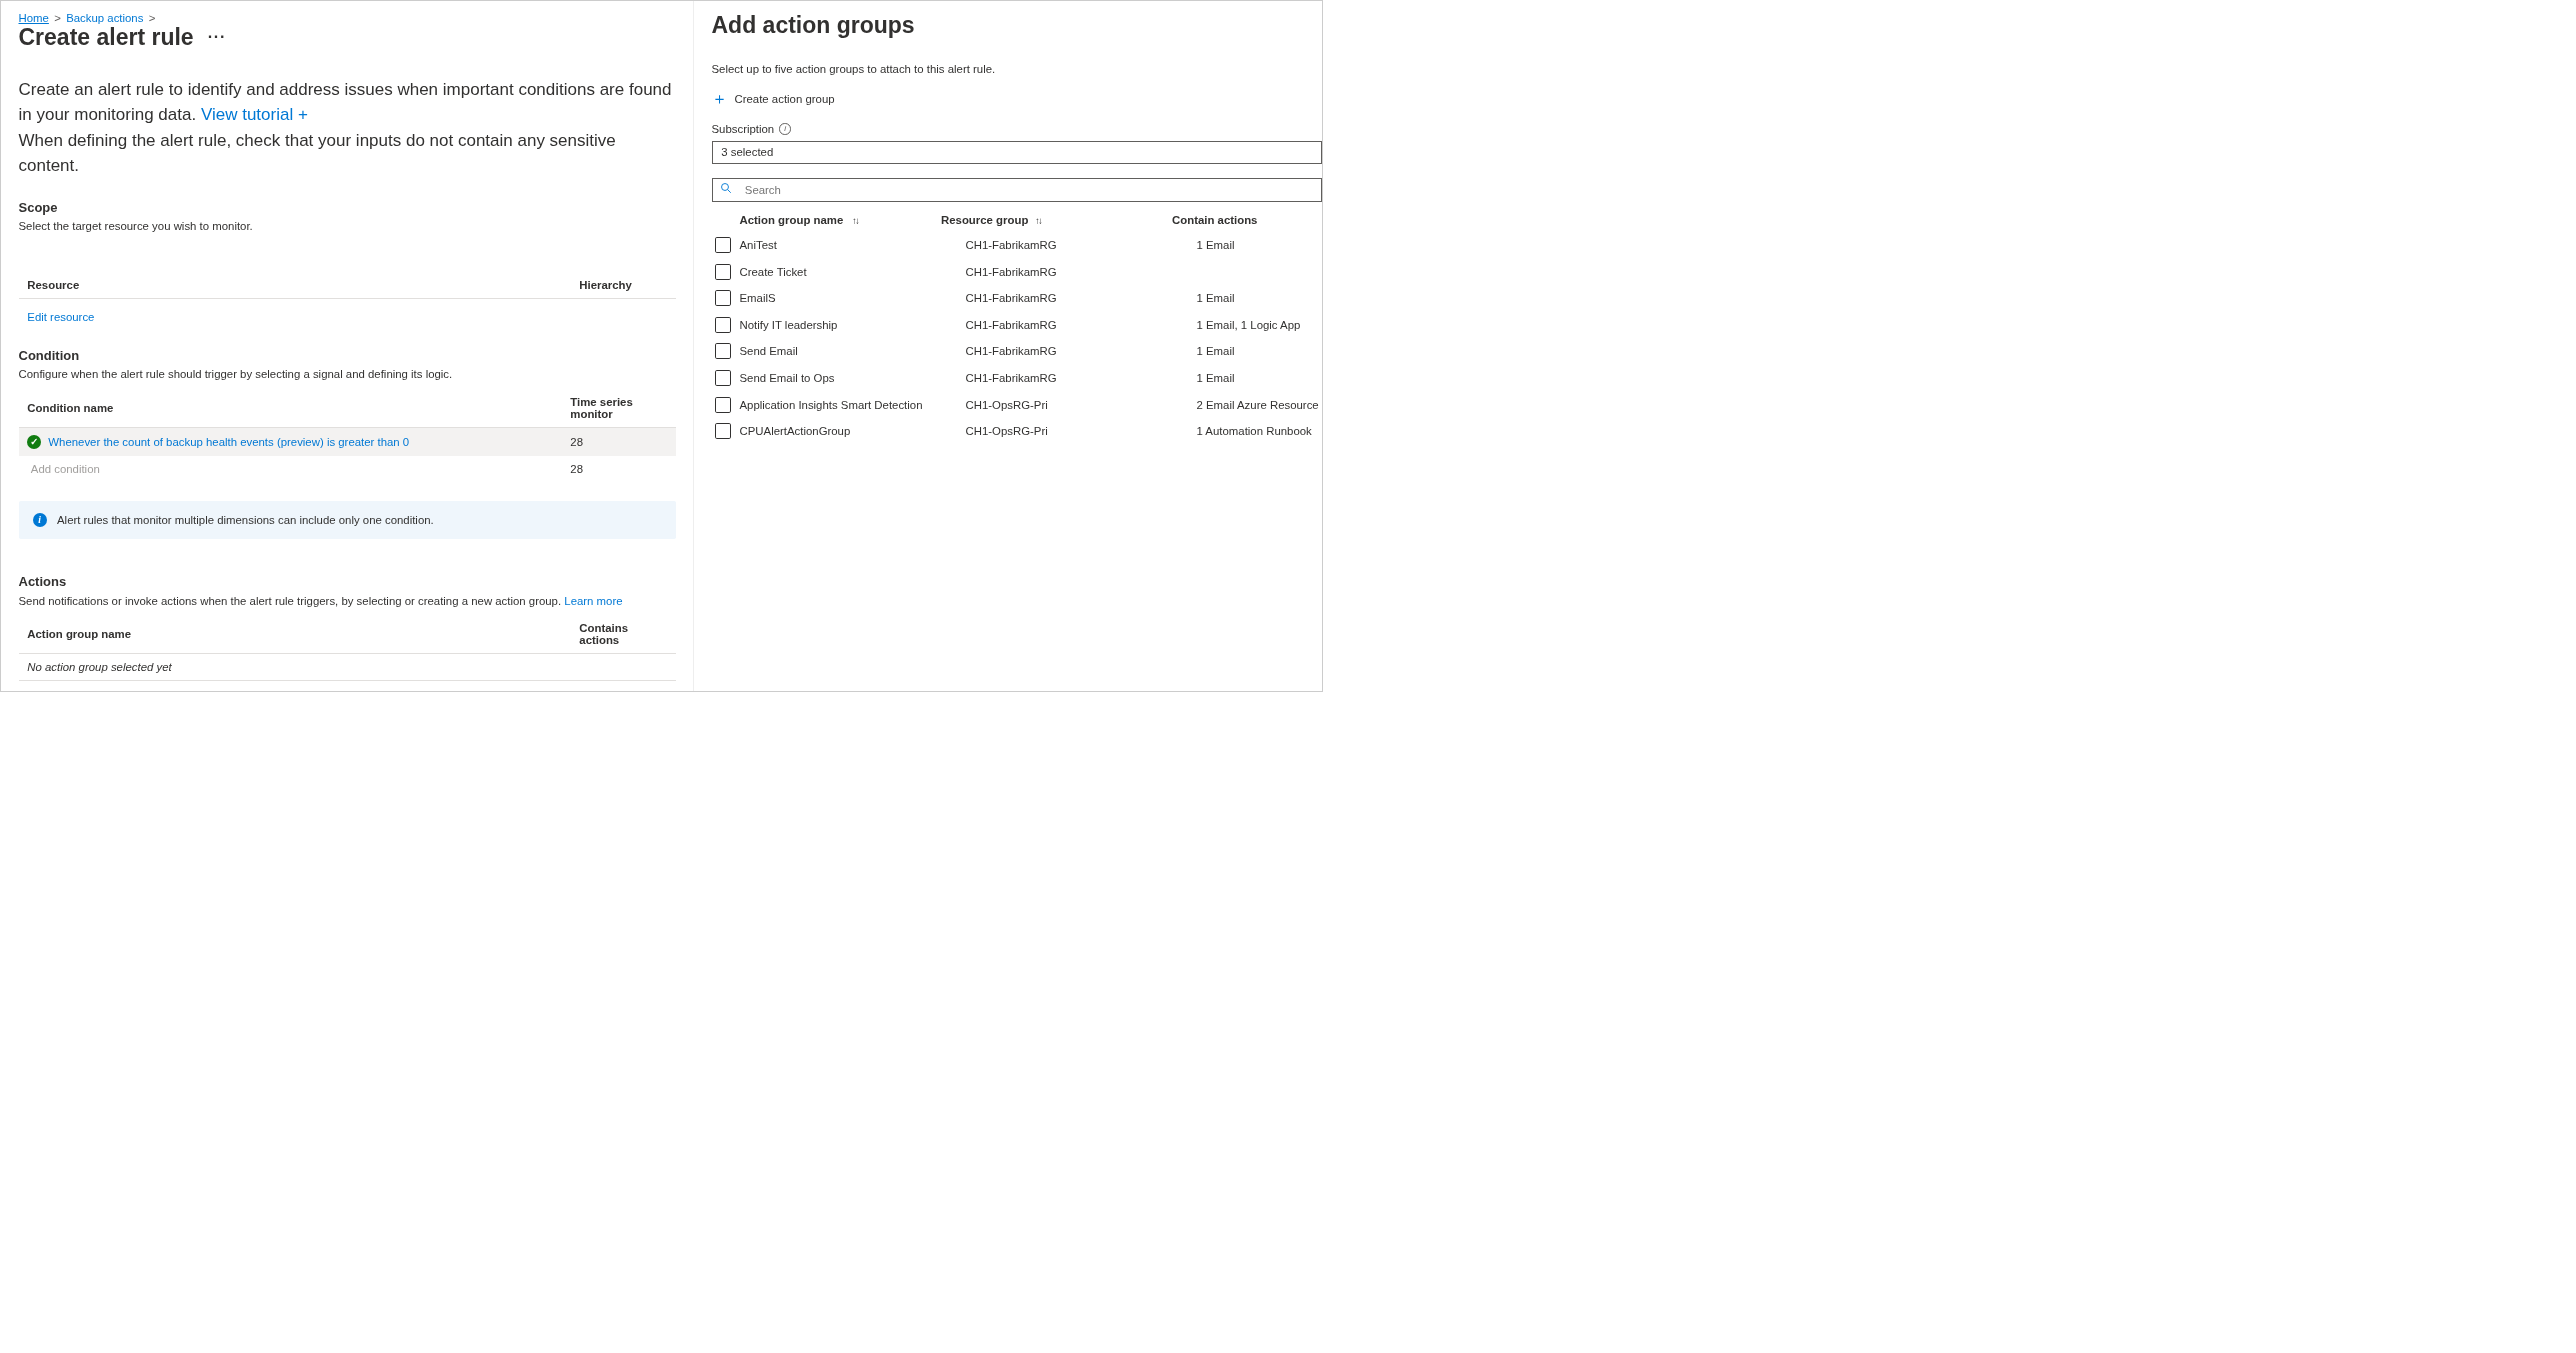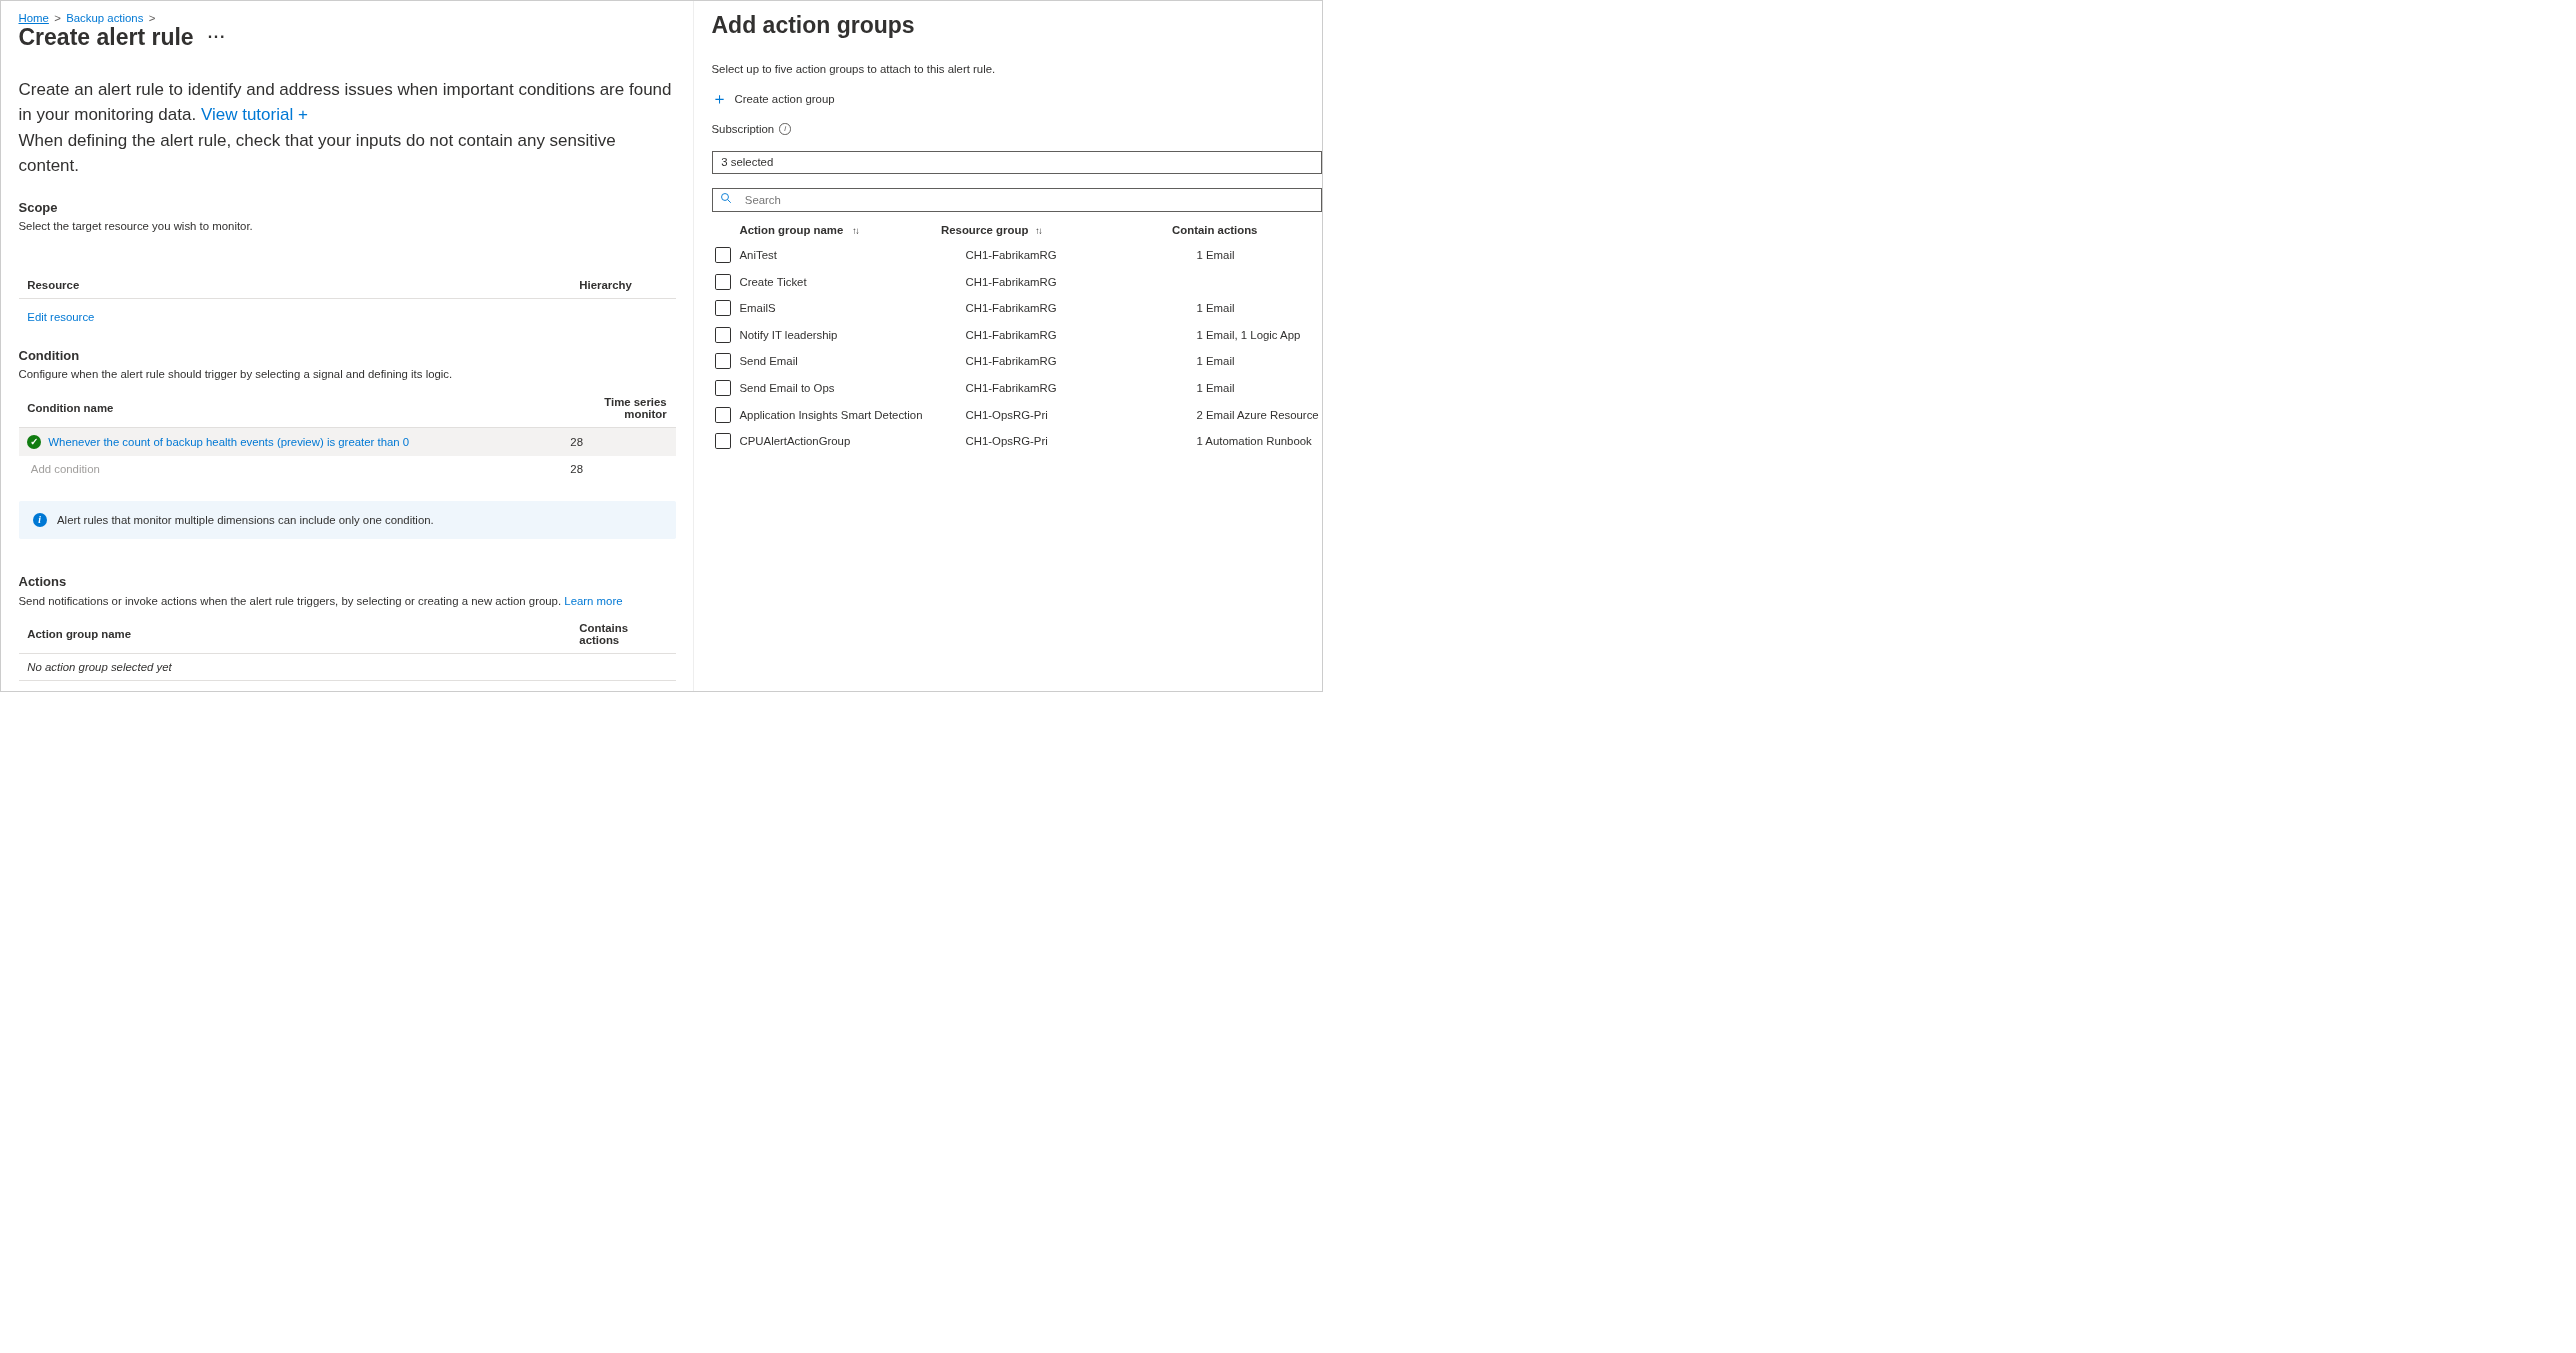--- a/index.html
+++ b/index.html
@@ -94,21 +94,21 @@
     background:#ffb900;
   }
   .link-action { color: #0078d4; font-size: 11.4px; cursor: pointer; margin: 5.3px 0 24.5px 8.8px; display: inline-block; }
   
   .cond-table { width: 100%; }
   .cond-header, .cond-row {
     display: flex;
     padding: 7px 8.8px;
     align-items: center;
   }
-  .cond-header { font-weight: 600; border-bottom: 0.9px solid #e1dfdd; text-align: right; }
+  .cond-header { font-weight: 600; border-bottom: 0.9px solid #e1dfdd; }
   .cond-col-name { flex: 0 0 543px; display: flex; align-items: center; gap: 7px; }
   .cond-col-ts { flex: 1; }
   .cond-row.selected { background: #f3f2f1; }
   .check-icon {
     width: 14px; height: 14px; border-radius: 50%;
     background: #107c10;
     display: inline-flex; align-items: center; justify-content: center;
     color: #fff; font-size: 9.6px; font-weight: bold;
   }
   .cond-link { color: #0078d4; }
@@ -144,21 +144,21 @@
   .ag-empty { font-style: italic; color: #323130; }
   
   .panel-title { font-size: 23px; font-weight: 600; margin-bottom: 24.5px; }
   .panel-desc { font-size: 11.4px; margin-bottom: 16px; }
   .create-ag-btn {
     display: inline-flex; align-items: center; gap: 7px;
     color: #323130; font-size: 11.4px; cursor: pointer;
     margin-bottom: 16px;
   }
   .plus-icon { color: #0078d4; font-size: 16px; font-weight: 300; line-height: 1; }
-  .field-label { font-size: 11.4px; display: flex; align-items: center; gap: 5.3px; margin-bottom: 16px; }
+  .field-label { font-size: 11.4px; display: flex; align-items: center; gap: 5.3px; margin-bottom: 6px; }
   .info-circle {
     width: 11.4px; height: 11.4px; border: 0.9px solid #605e5c; border-radius: 50%;
     display: inline-flex; align-items: center; justify-content: center;
     font-size: 8px; color: #605e5c; font-style: italic;
   }
   .dropdown {
     width: 100%;
     border: 0.9px solid #605e5c;
     padding: 4.4px 8.8px;
     font-size: 11.4px;

